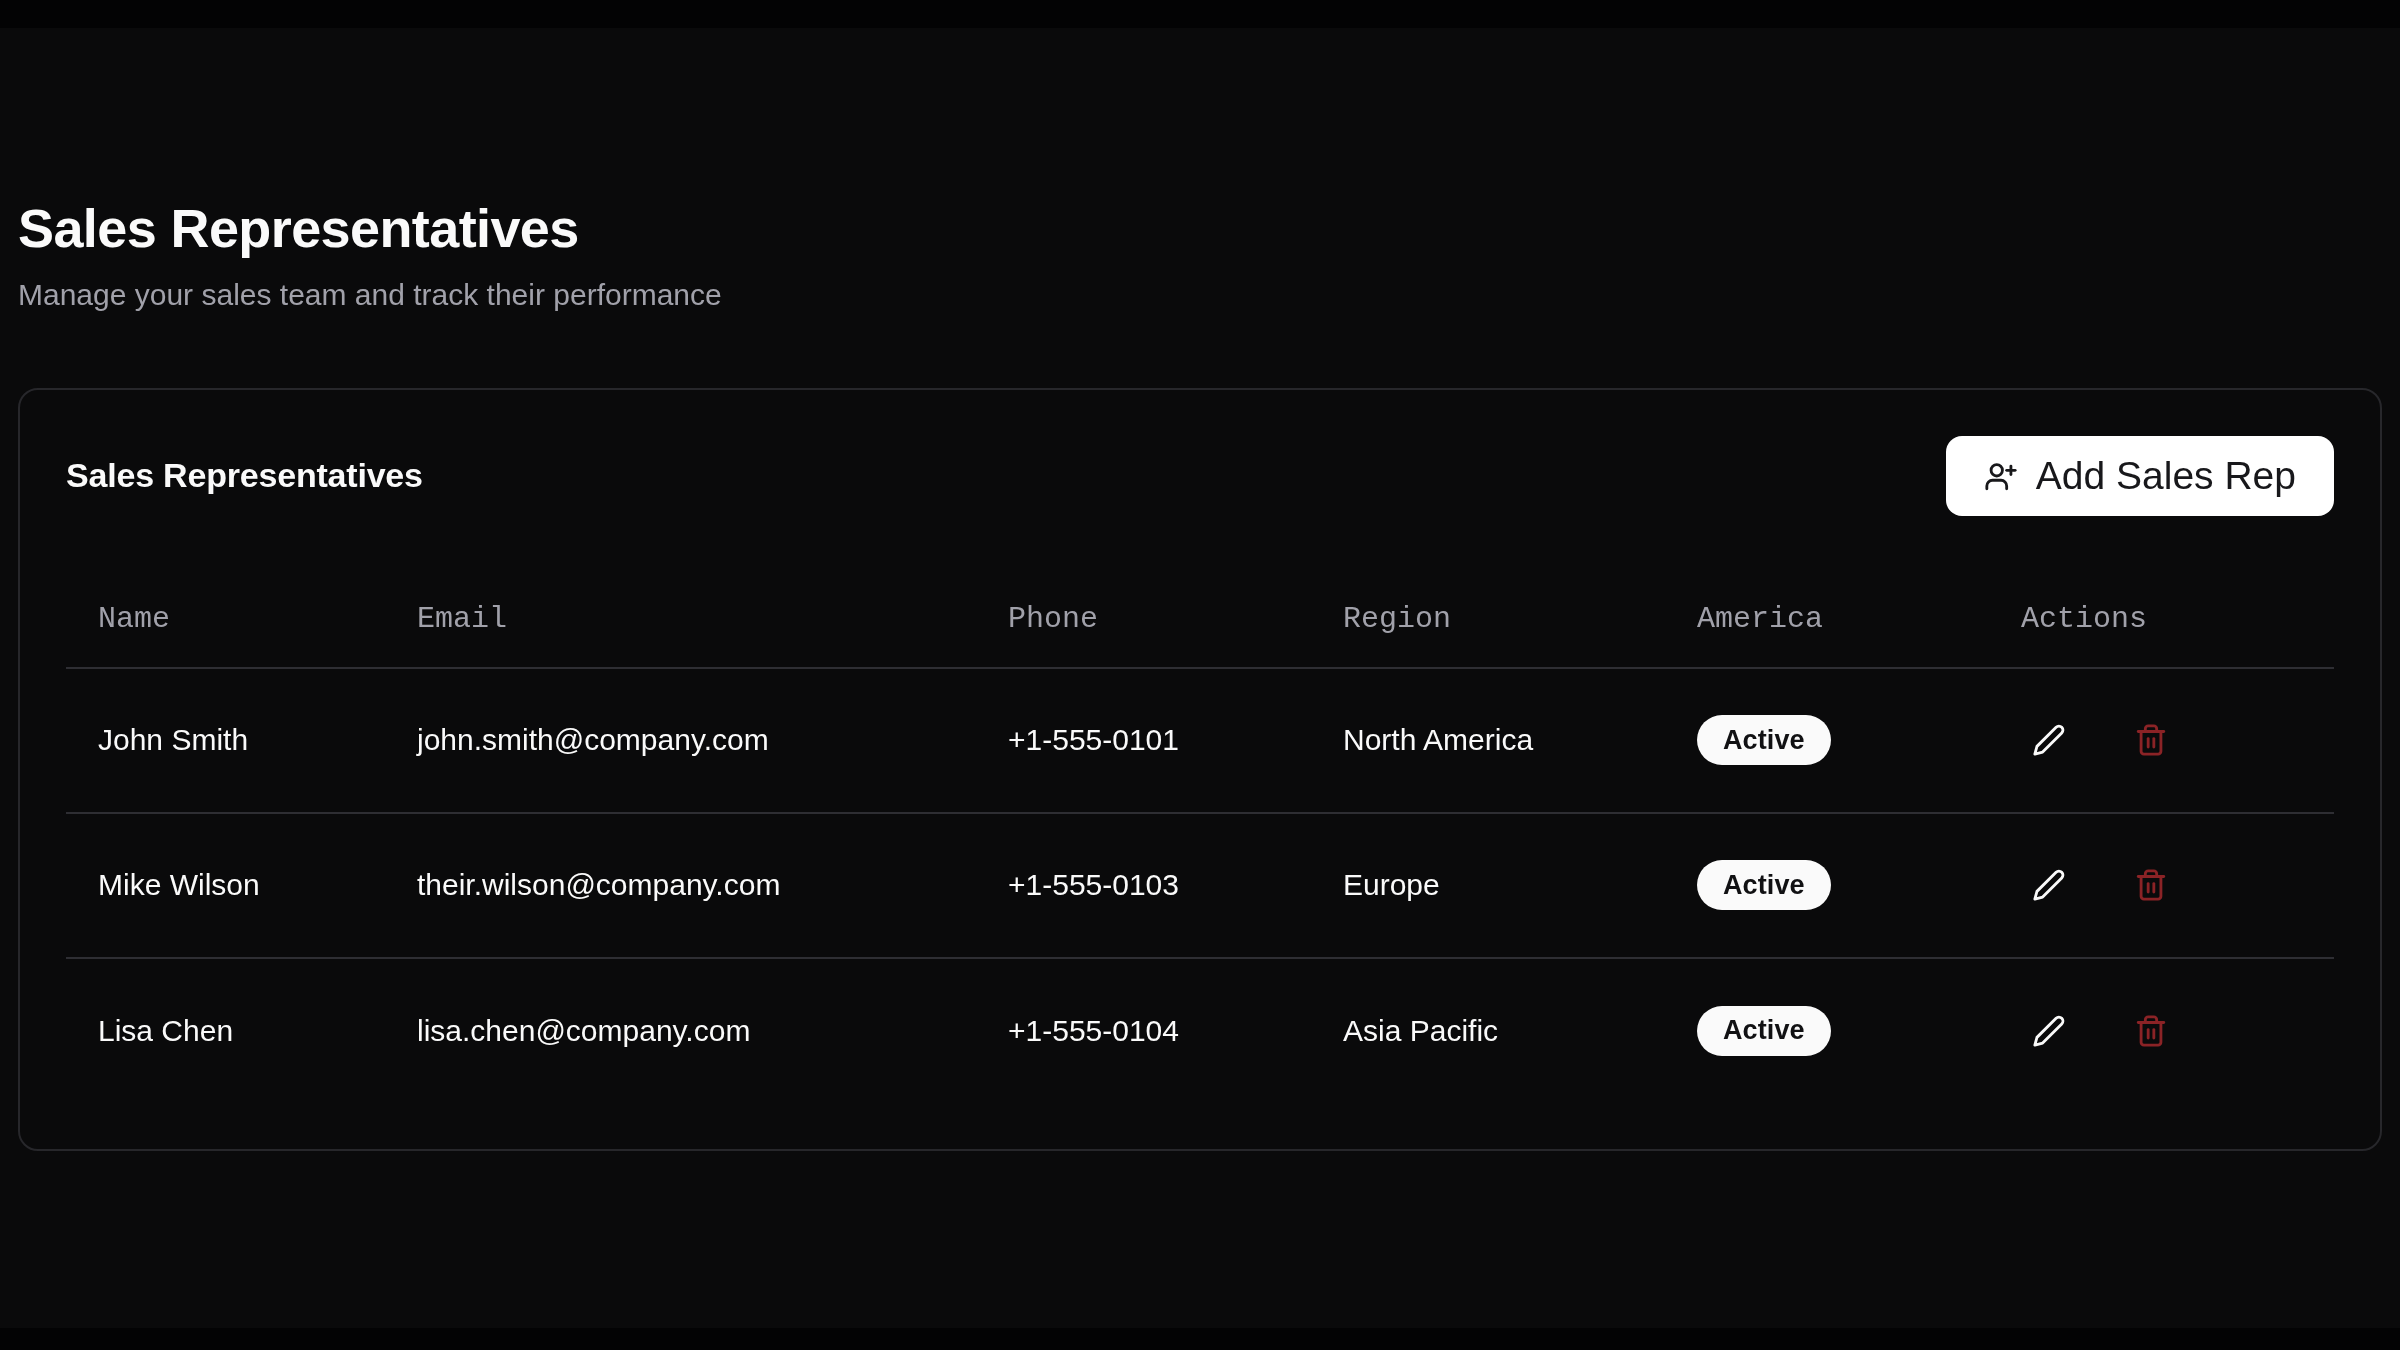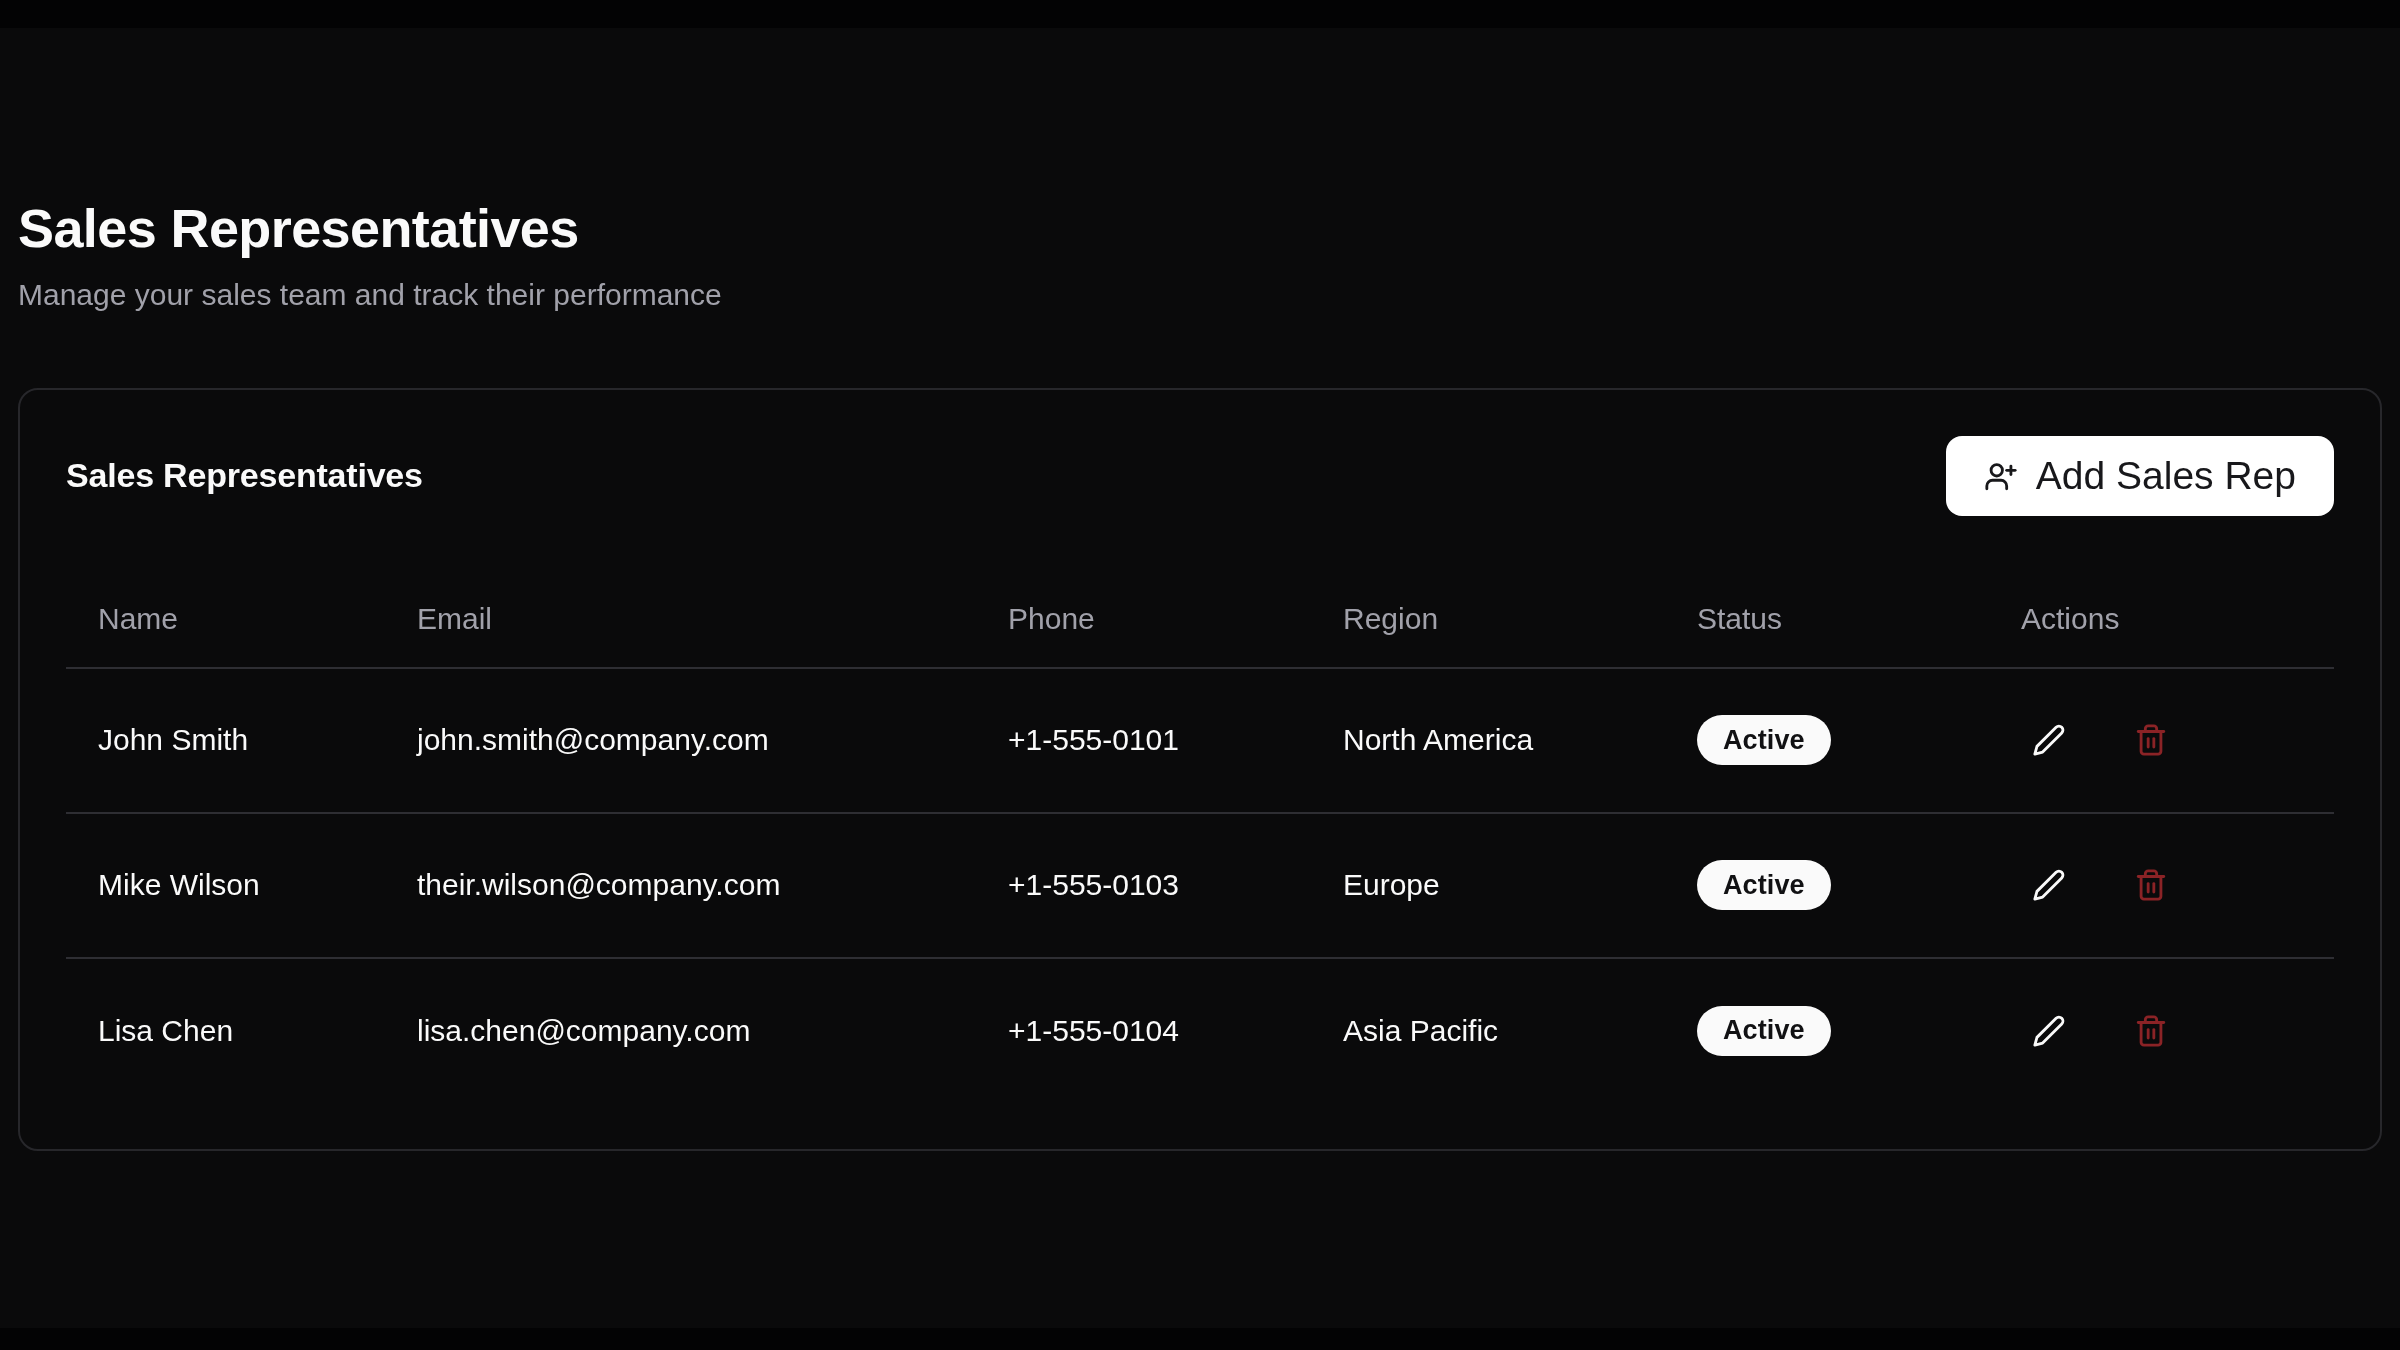--- a/index.html
+++ b/index.html
@@ -82,20 +82,21 @@
   .reps-table th {
     text-align: left;
     font-size: 30px;
     font-weight: 500;
     color: var(--text-muted, #a1a1aa);
     padding: 0 32px;
     height: 96px;
     vertical-align: middle;
     border-bottom: 2px solid var(--row-divider, #2e2e33);
     white-space: nowrap;
+    font-family: Liberation Mono, monospace;
   }
   .reps-table td {
     padding: 0 32px;
     height: 145px;
     vertical-align: middle;
     font-size: 30px;
     font-weight: 400;
     color: var(--text-primary, #fafafa);
     white-space: nowrap;
   }
@@ -165,21 +166,21 @@
         <col style="width:354px">
           <col style="width:324px">
           <col>
       </colgroup>
       <thead>
         <tr>
           <th>Name</th>
           <th>Email</th>
           <th>Phone</th>
           <th>Region</th>
-          <th>Status</th>
+          <th>America</th>
           <th>Actions</th>
         </tr>
       </thead>
       <tbody id="table-body">
   <tr class="data-row">
     <td class="name-cell">John Smith</td>
     <td>john.smith@company.com</td>
     <td>+1-555-0101</td>
     <td>North America</td>
     <td>

